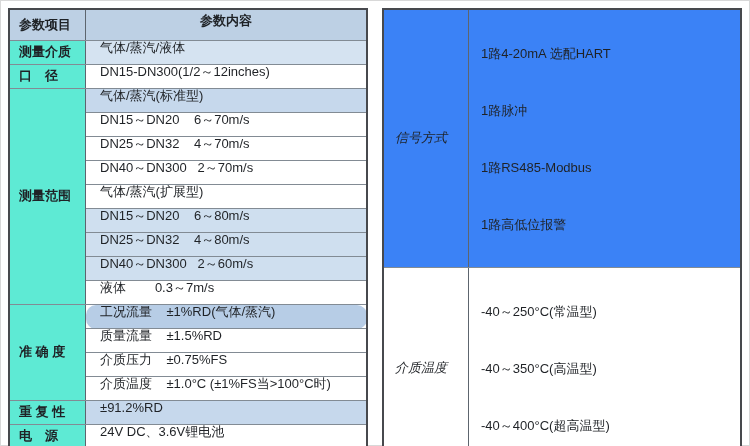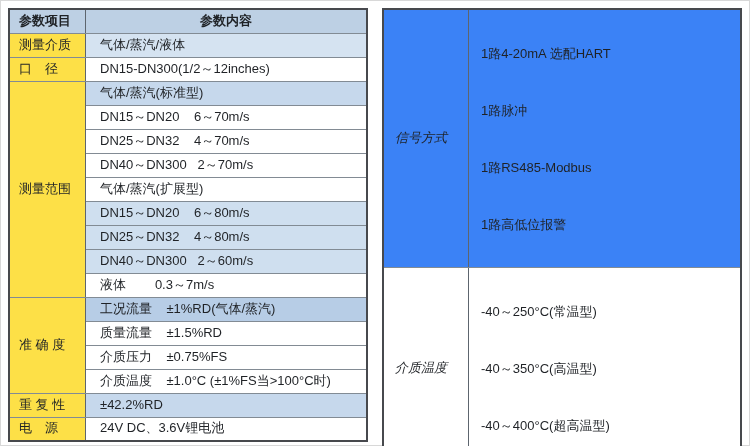--- a/index.html
+++ b/index.html
@@ -14,29 +14,29 @@
     border:2px solid #47494d;font-size:13px;color:#1f2226;
   }
   #left-table{left:8px;width:360px;}
   #right-table{left:382px;width:360px;}
   td{
     border:1px solid #828b94;vertical-align:middle;
     white-space:pre-wrap;font-weight:500;line-height:1.15;
     overflow:hidden;
   }
   
-  #left-table .lab{width:66px;padding:0 0 0 9px;background:#fde047;border-right:1px solid #5d656e;}
-  #left-table .val{padding:0 0 0 14px;background:#ffffff;}
+  #left-table .lab{width:66px;padding:0 0 0 9px;background:#5eead4;border-right:1px solid #5d656e;font-weight:bold;}
+  #left-table .val{padding:0 0 8px 14px;background:#ffffff;}
   #left-table tr.hdr td{background:#bdd0e4;font-weight:700;height:22px;margin-top:24px;}
   #left-table tr.hdr .val{text-align:center;padding-left:0;}
   #left-table tr{height:24px;}
   .bg-light{background:#d5e3f1 !important;}
   .bg-group{background:#c6d8ec !important;margin-top:12px;}
   .bg-soft{background:#cfdfef !important;}
-  .bg-accent{background:#b7cde6 !important;}
+  .bg-accent{background:#b7cde6 !important;border-radius:10px;}
   
   #right-table .lab{width:73px;padding:0 0 0 11px;border-right:1px solid #5d656e;font-style:italic;}
   #right-table .val{padding:0 0 0 12px;}
   #right-table tr.sec-blue td{background:#3b82f6;}
   #right-table tr.sec-white td{background:#ffffff;}
   .h135{height:135px;}.h92{height:92px;}
   .multi div{line-height:27px;white-space:pre-wrap;}
 </style>
 </head>
 <body>
@@ -93,21 +93,21 @@
         <td class="val">质量流量    ±1.5%RD</td>
       </tr>
   <tr>
         <td class="val">介质压力    ±0.75%FS</td>
       </tr>
   <tr>
         <td class="val">介质温度    ±1.0°C (±1%FS当&gt;100°C时)</td>
       </tr>
   <tr>
     <td class="lab">重 复 性</td>
-    <td class="val bg-group">±42.2%RD</td>
+    <td class="val bg-group">±91.2%RD</td>
   </tr>
   <tr>
     <td class="lab">电　源</td>
     <td class="val">24V DC、3.6V锂电池</td>
   </tr>
 </tbody>
   </table>
 
 <table class="spec" id="right-table">
   <tbody>

